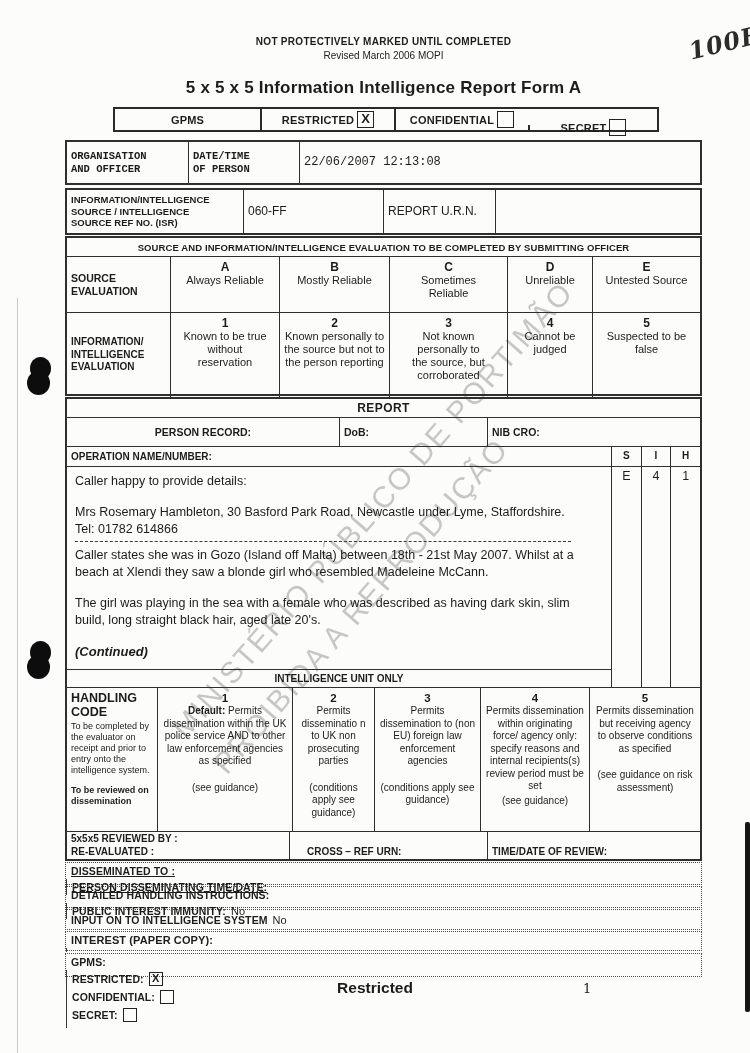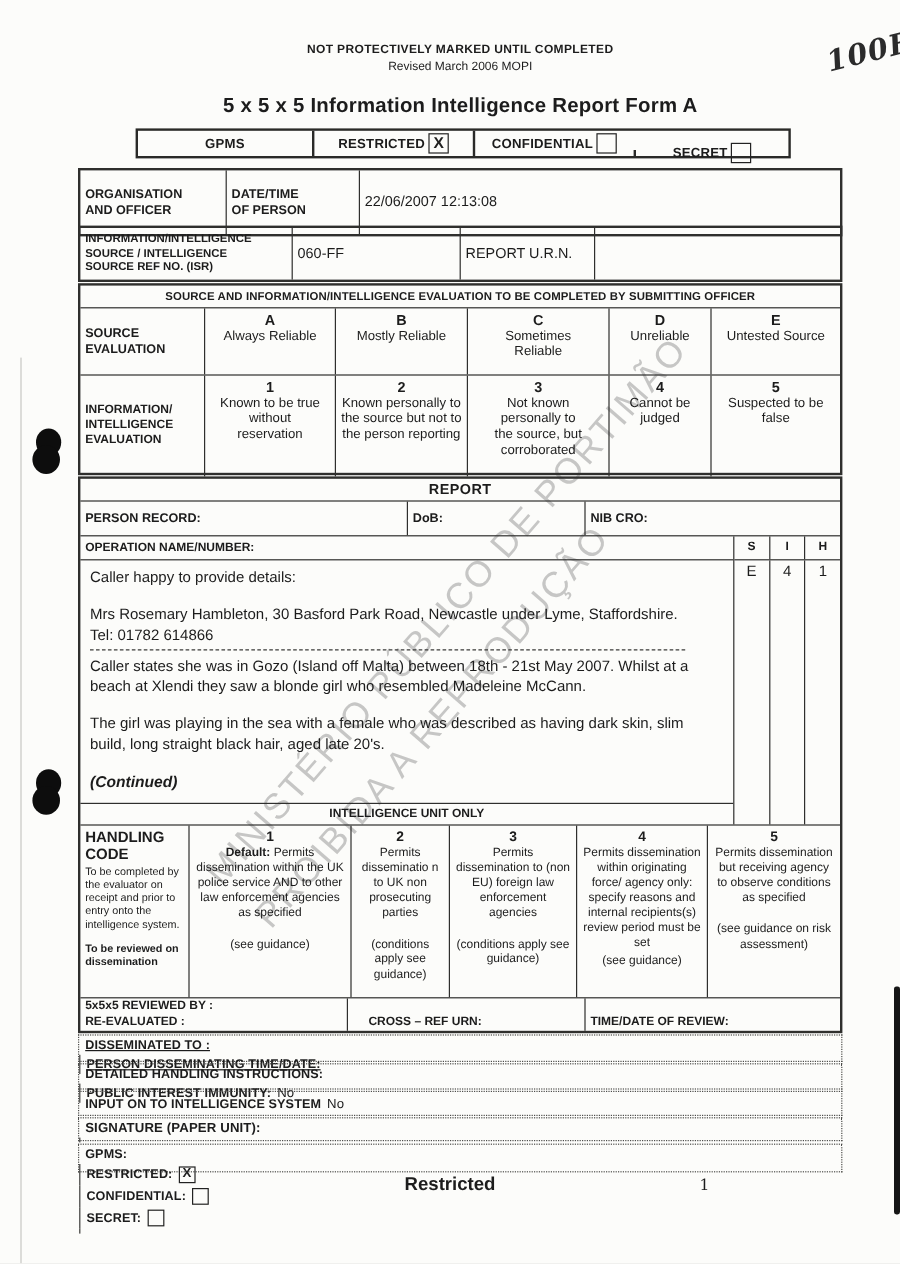--- a/index.html
+++ b/index.html
@@ -47,21 +47,21 @@
 
   
   .bar{position:absolute;left:113px;top:107px;width:546px;height:25px;border:2px solid #2a2a28;box-sizing:border-box;display:flex;z-index:1;}
   .bar .bcell{display:flex;align-items:center;justify-content:center;font-size:11px;font-weight:700;box-sizing:border-box;letter-spacing:.2px;}
   .bar .bcell + .bcell{border-left:2px solid #2a2a28;}
   .cb{display:inline-block;box-sizing:border-box;border:1.7px solid #222;text-align:center;font-weight:600;color:#222;}
   .cb.big{width:17px;height:17px;line-height:14px;font-size:13px;margin-left:3px;}
   .cb.small{width:14px;height:14px;line-height:11px;font-size:11px;margin-left:5px;vertical-align:-3px;}
 
   
-  .org-box{top:140px;height:57px;}
+  .org-box{top:140px;height:45px;font-family:Liberation Mono, monospace;}
   .isr-box{top:188px;height:47px;}
   .org-box .row,.isr-box .row{height:100%;}
   .vcenter{display:flex;flex-direction:column;justify-content:center;}
 
   
   .eval-box{top:236px;height:160px;}
   .eval-banner{height:18px;font-size:9.5px;letter-spacing:.1px;}
   .eval-row{border-bottom:1.5px solid #2f2f2d;}
   .grade{text-align:center;}
   .gcode{font-size:12px;font-weight:700;line-height:14px;margin-top:1px;}
@@ -268,21 +268,21 @@
         <div class="gdesc pl">Suspected to be
 false</div>
       </div>
     </div>
   </div>
 
   <div class="sec main-box">
     <div class="banner report-banner">REPORT</div>
 
     <div class="row person-row">
-      <div class="cell" style="width:272px;">
+      <div class="cell" style="width:272px;justify-content:center;">
         <span class="lbl">PERSON RECORD:</span>
       </div>
       <div class="cell" style="width:148px;">
         <span class="lbl">DoB:</span>
       </div>
       <div class="cell" style="flex:1;">
         <span class="lbl">NIB CRO:</span>
       </div>
     </div>
 
@@ -385,21 +385,21 @@
 
   <div class="dotbox input-box">
     <div class="dcell" style="flex:1;">
       <span class="dlbl">INPUT ON TO INTELLIGENCE SYSTEM</span>
       <span class="dval">No</span>
     </div>
   </div>
 
   <div class="dotbox sig-box">
     <div class="dcell" style="flex:1;">
-      <span class="dlbl" style="font-size:11px;">SIGNATURE (PAPER UNIT):</span>
+      <span class="dlbl" style="font-size:11px;">INTEREST (PAPER COPY):</span>
     </div>
     <div class="dcell" style="width:32px;"></div>
   </div>
 
   <div class="dotbox gpmsf-box">
     <div class="dcell" style="width:145px;">
       <span class="dlbl">GPMS:</span>
     </div>
     <div class="dcell" style="width:155px;">
       <span class="dlbl">RESTRICTED:</span>

